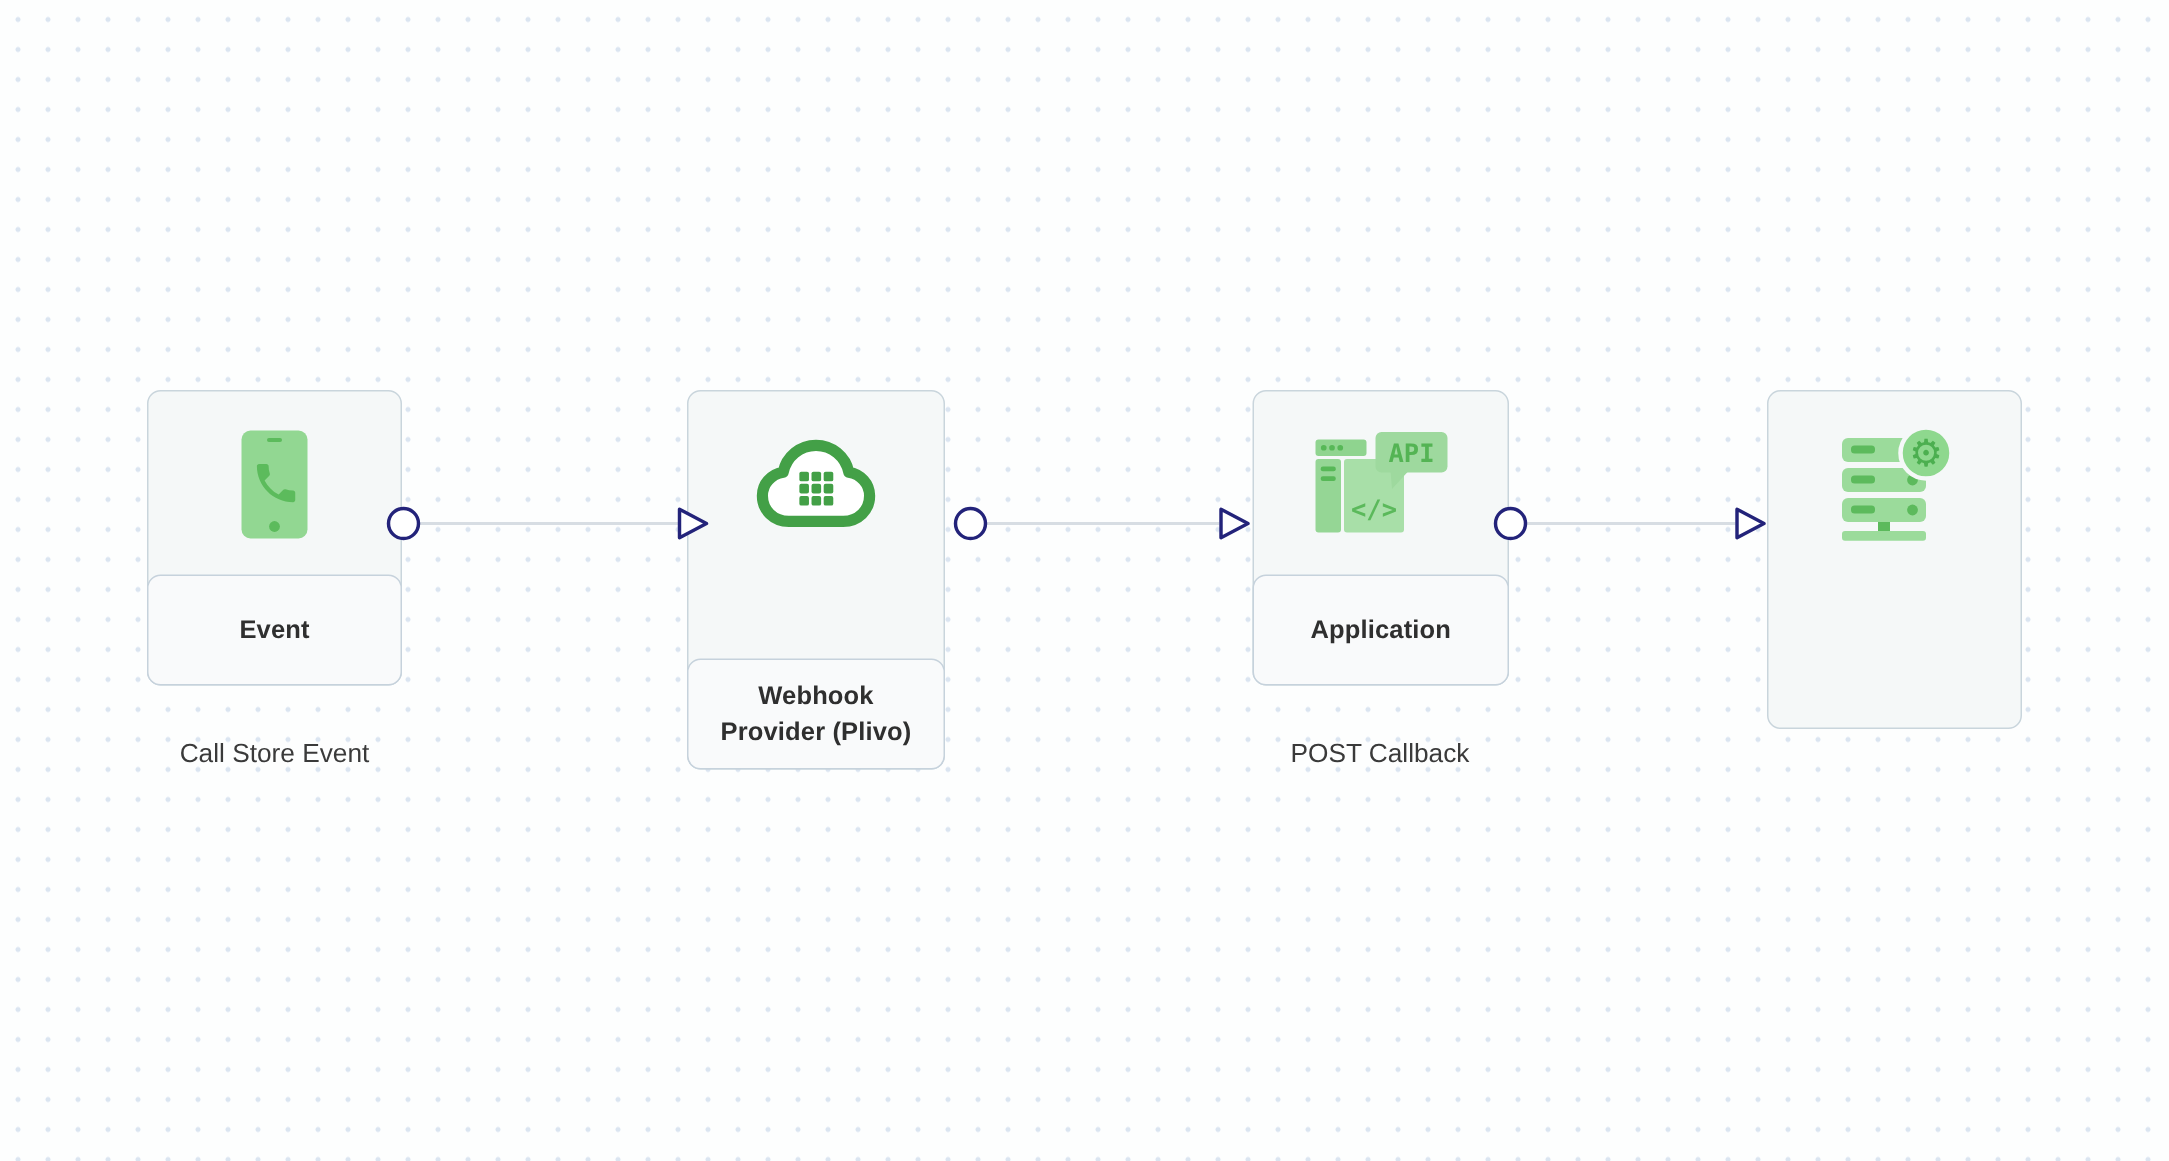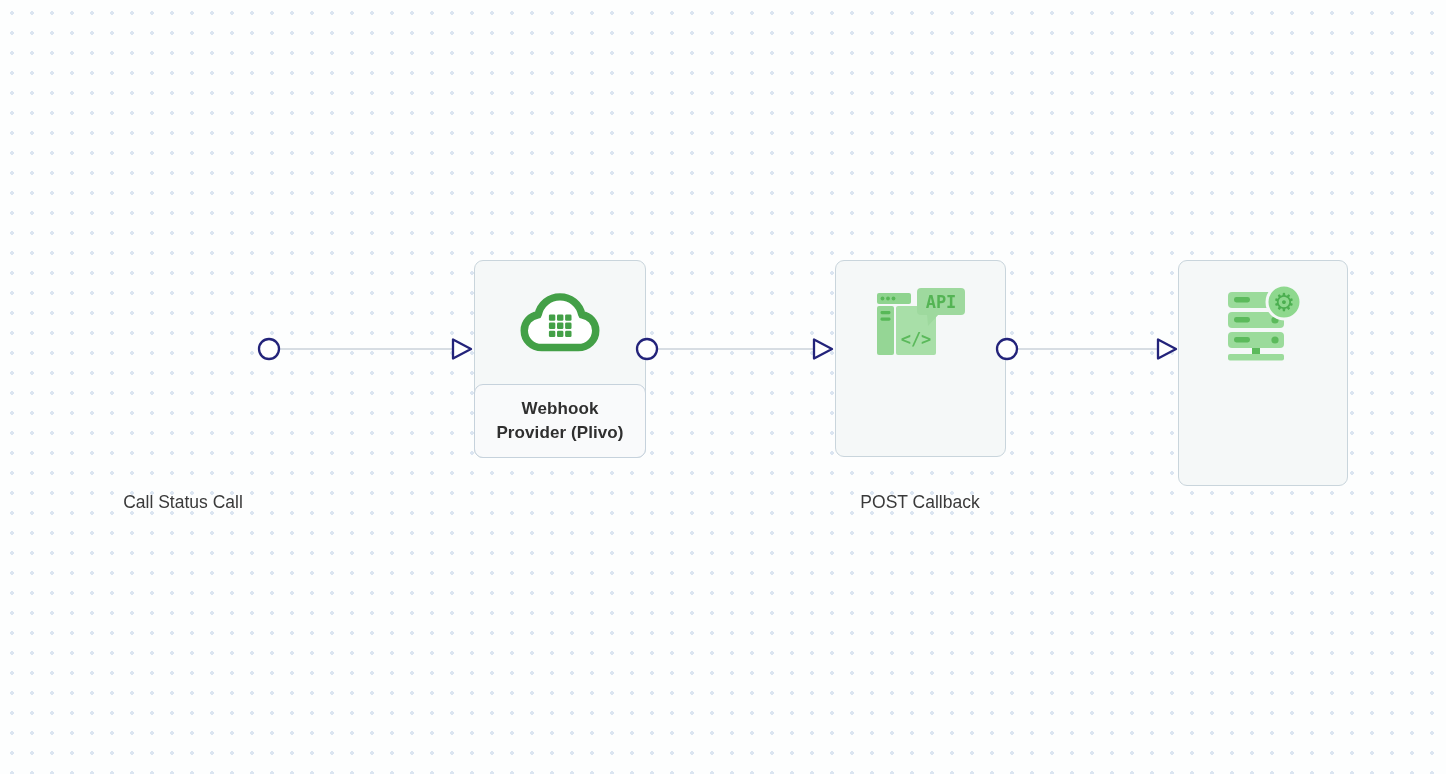--- a/index.html
+++ b/index.html
@@ -60,34 +60,49 @@
     line-height:21px;
   }
   .connectors {
     position:absolute;
     top:0; left:0;
     width:1446px; height:774px;
     pointer-events:none;
   }
   
   #node-event   { left:98px;   top:260px; height:197px; }
-  #node-webhook { left:474px;  top:260px; width:172px; height:198px; }
+  #node-webhook { left:458px;  top:260px; width:172px; height:253px; }
   #node-app     { left:835px;  top:260px; width:171px; height:197px; }
   #node-store   { left:1178px; top:260px; height:226px; }
   #node-event .label-box, #node-webhook .label-box, #node-app .label-box { height:74px; }
   #node-store .label-box { height:103px; }
   #caption-event   { left:33px;  top:492px; }
   #caption-webhook { left:409px; top:492px; }
   #caption-app     { left:770px; top:492px; }
 </style>
 </head>
 <body>
 
 <div class="canvas">
 
+  <div class="node" id="node-event">
+    <div class="icon-area">
+      <svg width="48" height="76" viewBox="0 0 48 76">
+        <rect x="2" y="2" width="44" height="72" rx="6" fill="#92d792"></rect>
+        <rect x="19" y="7" width="10" height="2.6" rx="1.3" fill="#5cbb5c"></rect>
+        <circle cx="24" cy="66" r="3.6" fill="#5cbb5c"></circle>
+        <g transform="translate(8,20) scale(1.42)" fill="#5cbb5c">
+          <path d="M6.62,10.79c1.44,2.83,3.76,5.14,6.59,6.59l2.2-2.2c0.27-0.27,0.67-0.36,1.02-0.24c1.12,0.37,2.33,0.57,3.57,0.57 c0.55,0,1,0.45,1,1V20c0,0.55-0.45,1-1,1c-9.39,0-17-7.61-17-17c0-0.55,0.45-1,1-1h3.5c0.55,0,1,0.45,1,1c0,1.25,0.2,2.45,0.57,3.57 c0.11,0.35,0.03,0.74-0.25,1.02L6.62,10.79z"></path>
+        </g>
+      </svg>
+    </div>
+    <div class="label-box">
+      <div class="title">Event</div>
+    </div>
+  </div>
 
   <div class="node" id="node-webhook">
     <div class="icon-area">
       <svg width="82" height="64" viewBox="0 0 76 60">
         <path d="M21 53 C11.5 53 4.5 46 4.5 37 C4.5 29.5 10 23.5 17.5 22.3 C19.5 12.5 28 5.5 38 5.5 C48 5.5 56.5 12.5 58.5 22.3 C66 23.5 71.5 29.5 71.5 37 C71.5 46 64.5 53 55 53 Z" fill="#ffffff" stroke="#43a047" stroke-width="7" stroke-linejoin="round"></path>
         <g fill="#43a047">
           <rect x="27.6" y="22" width="6" height="6" rx="1.2"></rect>
           <rect x="35.2" y="22" width="6" height="6" rx="1.2"></rect>
           <rect x="42.8" y="22" width="6" height="6" rx="1.2"></rect>
           <rect x="27.6" y="29.6" width="6" height="6" rx="1.2"></rect>
@@ -114,20 +129,23 @@
         <rect x="2" y="19" width="17" height="49" rx="2" fill="#95d695"></rect>
         <rect x="5.5" y="24" width="10" height="3.2" rx="1.4" fill="#57b857"></rect>
         <rect x="5.5" y="30.5" width="10" height="3.2" rx="1.4" fill="#57b857"></rect>
         <rect x="21" y="19" width="40" height="49" rx="2" fill="#a8dfa8"></rect>
         <text x="41" y="58" text-anchor="middle" font-family="'DejaVu Sans Mono', monospace" font-size="17" font-weight="bold" fill="#5bb95b">&lt;/&gt;</text>
         <rect x="42" y="1" width="48" height="27" rx="4" fill="#9ed99e"></rect>
         <polygon points="52,27 64,27 53,39" fill="#9ed99e"></polygon>
         <text x="66" y="21" text-anchor="middle" font-family="'DejaVu Sans Mono', monospace" font-size="17" font-weight="bold" fill="#54b454">API</text>
       </svg>
     </div>
+    <div class="label-box">
+      <div class="title">Application</div>
+    </div>
   </div>
 
   <div class="node" id="node-store">
     <div class="icon-area">
       <svg width="90" height="78" viewBox="0 0 90 78">
         <rect x="10" y="8" width="56" height="16" rx="4" fill="#9bdb9b"></rect>
         <rect x="16" y="13" width="16" height="5.4" rx="2.4" fill="#5cba5c"></rect>
         <rect x="10" y="28" width="56" height="16" rx="4" fill="#9bdb9b"></rect>
         <rect x="16" y="33" width="16" height="5.4" rx="2.4" fill="#5cba5c"></rect>
         <circle cx="57" cy="36" r="3.6" fill="#5cba5c"></circle>
@@ -135,21 +153,21 @@
         <rect x="16" y="53" width="16" height="5.4" rx="2.4" fill="#5cba5c"></rect>
         <circle cx="57" cy="56" r="3.6" fill="#5cba5c"></circle>
         <rect x="34" y="64" width="8" height="8" fill="#5cba5c"></rect>
         <rect x="10" y="70" width="56" height="6.5" rx="2" fill="#9bdb9b"></rect>
         <circle cx="66" cy="18" r="17" fill="#8ed88e" stroke="#f5f8f8" stroke-width="3"></circle>
         <text x="66" y="26.5" text-anchor="middle" font-family="'DejaVu Sans', sans-serif" font-size="25" fill="#4caf50">⚙</text>
       </svg>
     </div>
   </div>
 
-  <div class="caption" id="caption-event">Call Status Call</div>
+  <div class="caption" id="caption-event">Call Store Event</div>
   <div class="caption" id="caption-app">POST Callback</div>
 
   <svg class="connectors">
 
     <line x1="280" y1="349" x2="452" y2="349" stroke="#d7dde3" stroke-width="2"></line>
     <circle cx="269" cy="349" r="10" fill="#ffffff" stroke="#23237a" stroke-width="2.3"></circle>
     <polygon points="453,339.5 453,358.5 471,349" fill="#ffffff" stroke="#23237a" stroke-width="2.3" stroke-linejoin="round"></polygon>
 
     <line x1="658" y1="349" x2="813" y2="349" stroke="#d7dde3" stroke-width="2"></line>
     <circle cx="647" cy="349" r="10" fill="#ffffff" stroke="#23237a" stroke-width="2.3"></circle>

